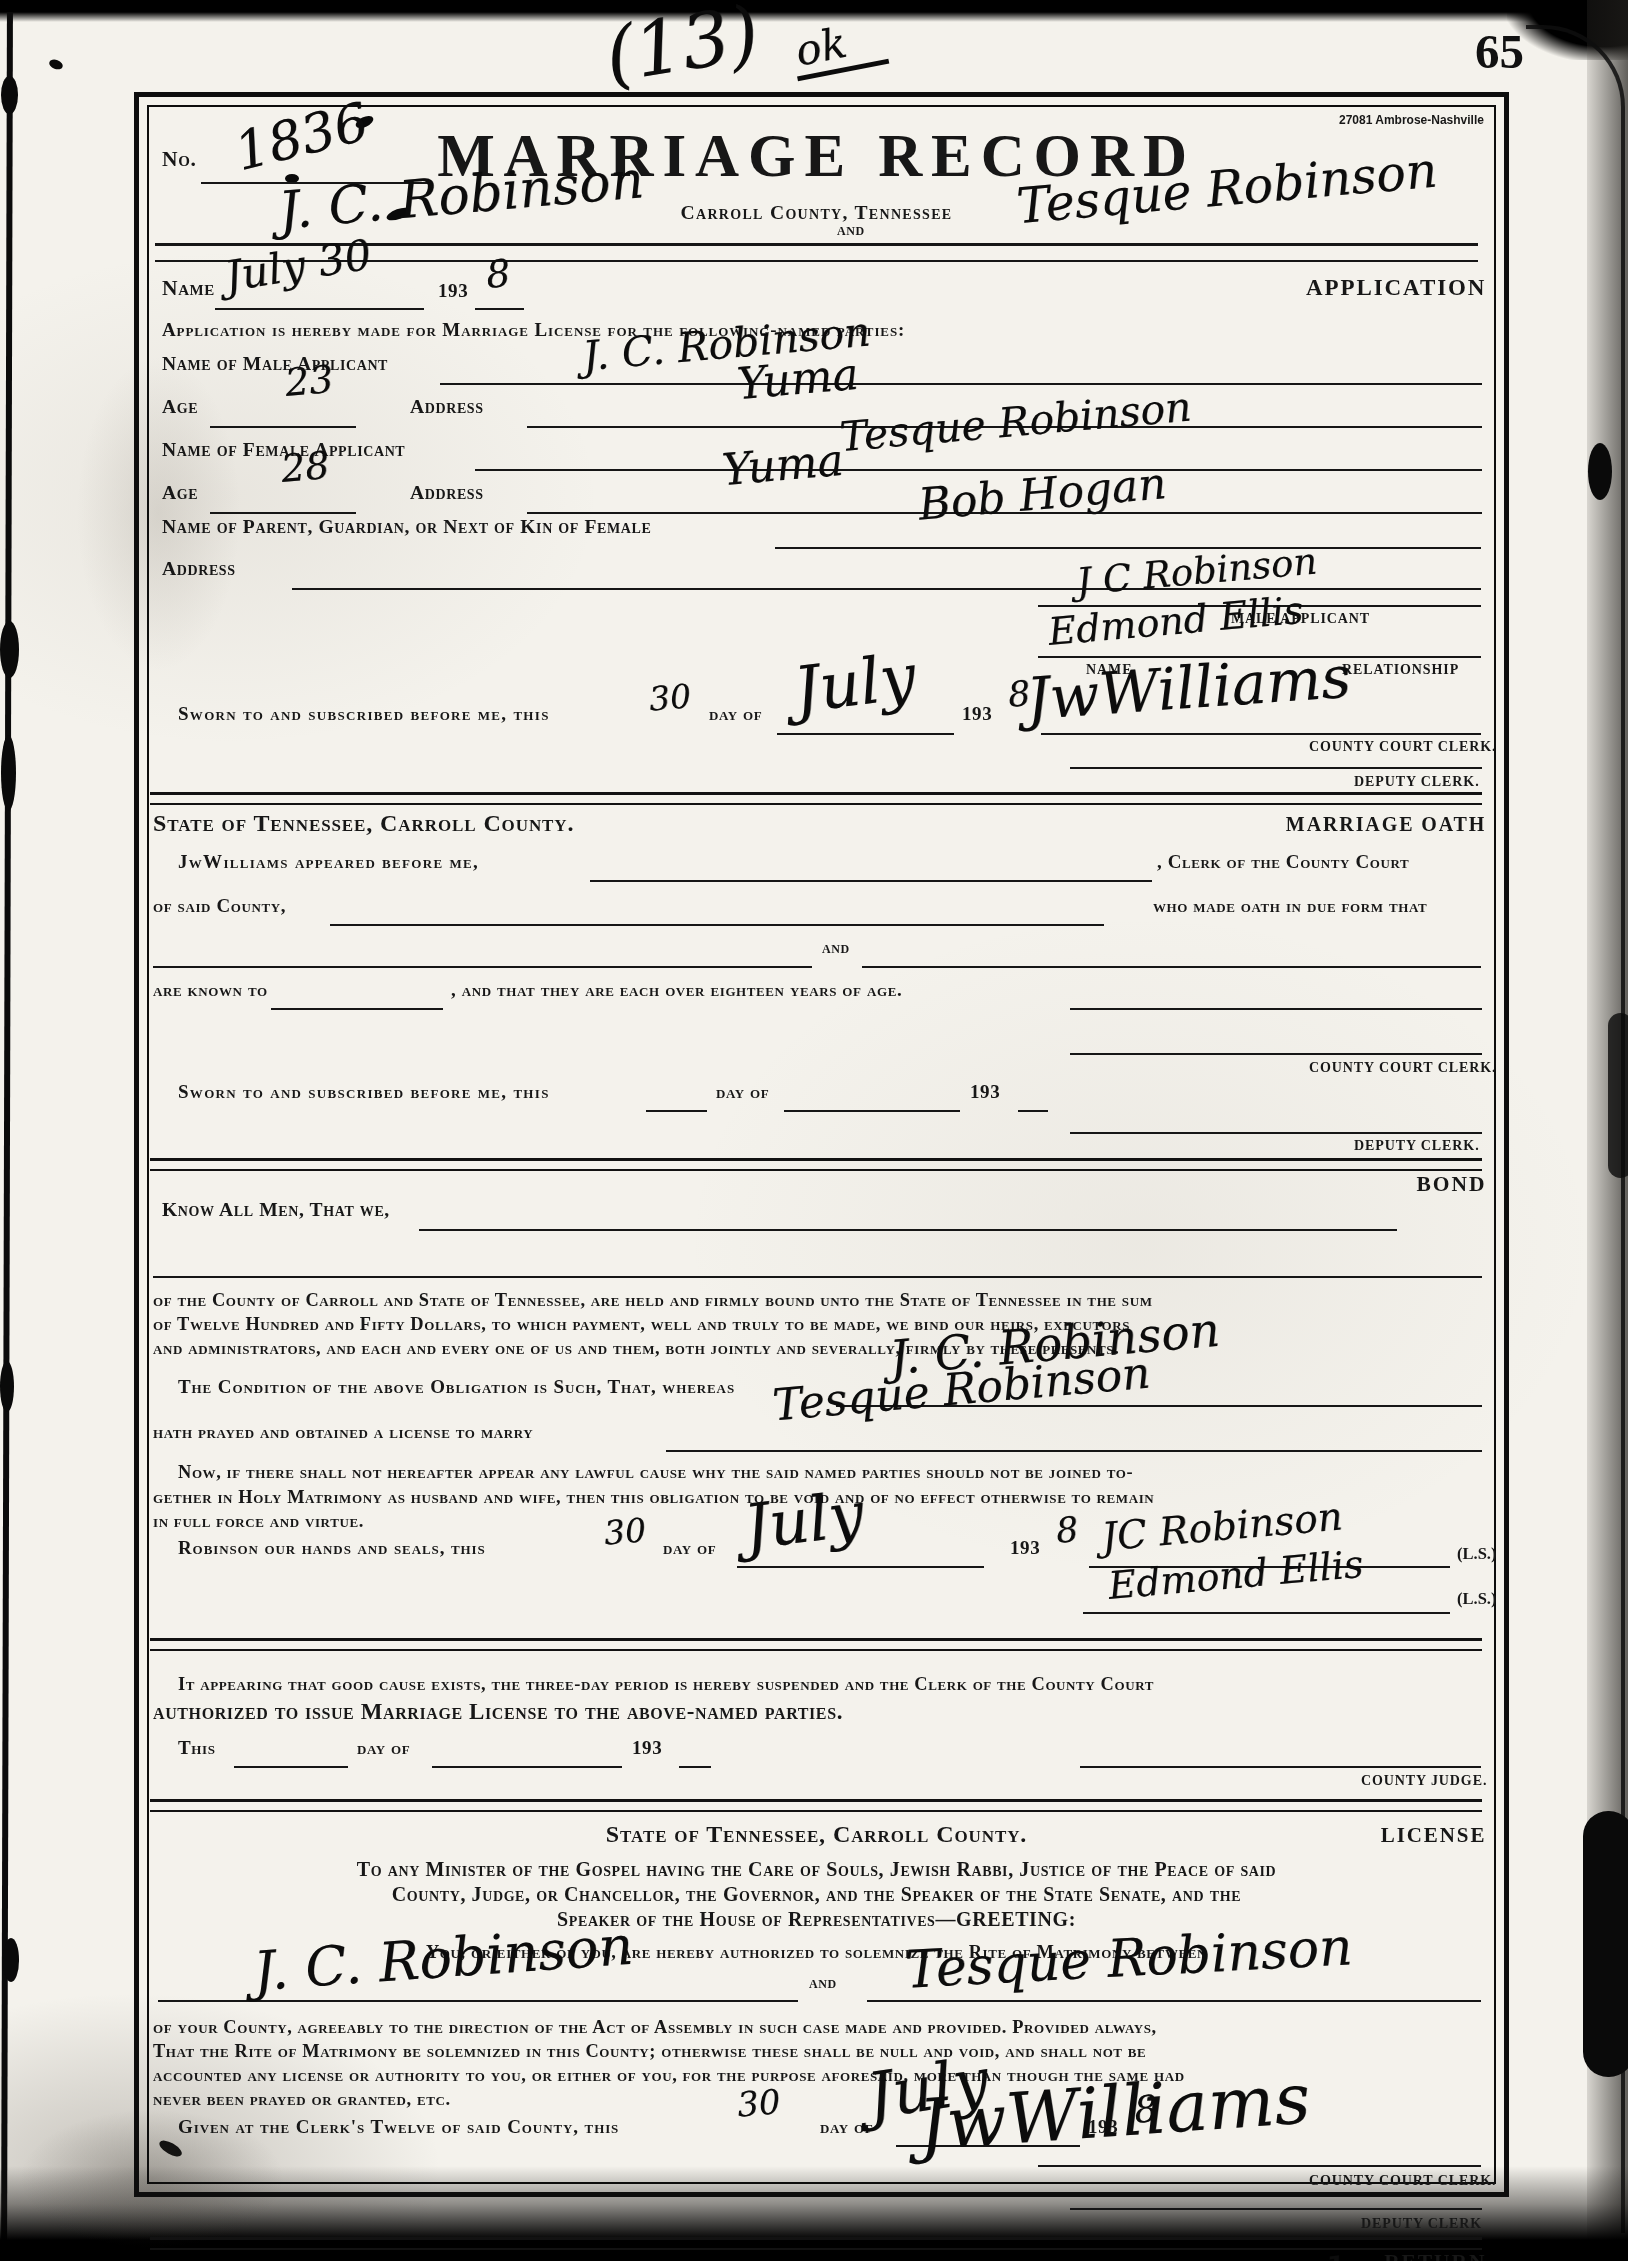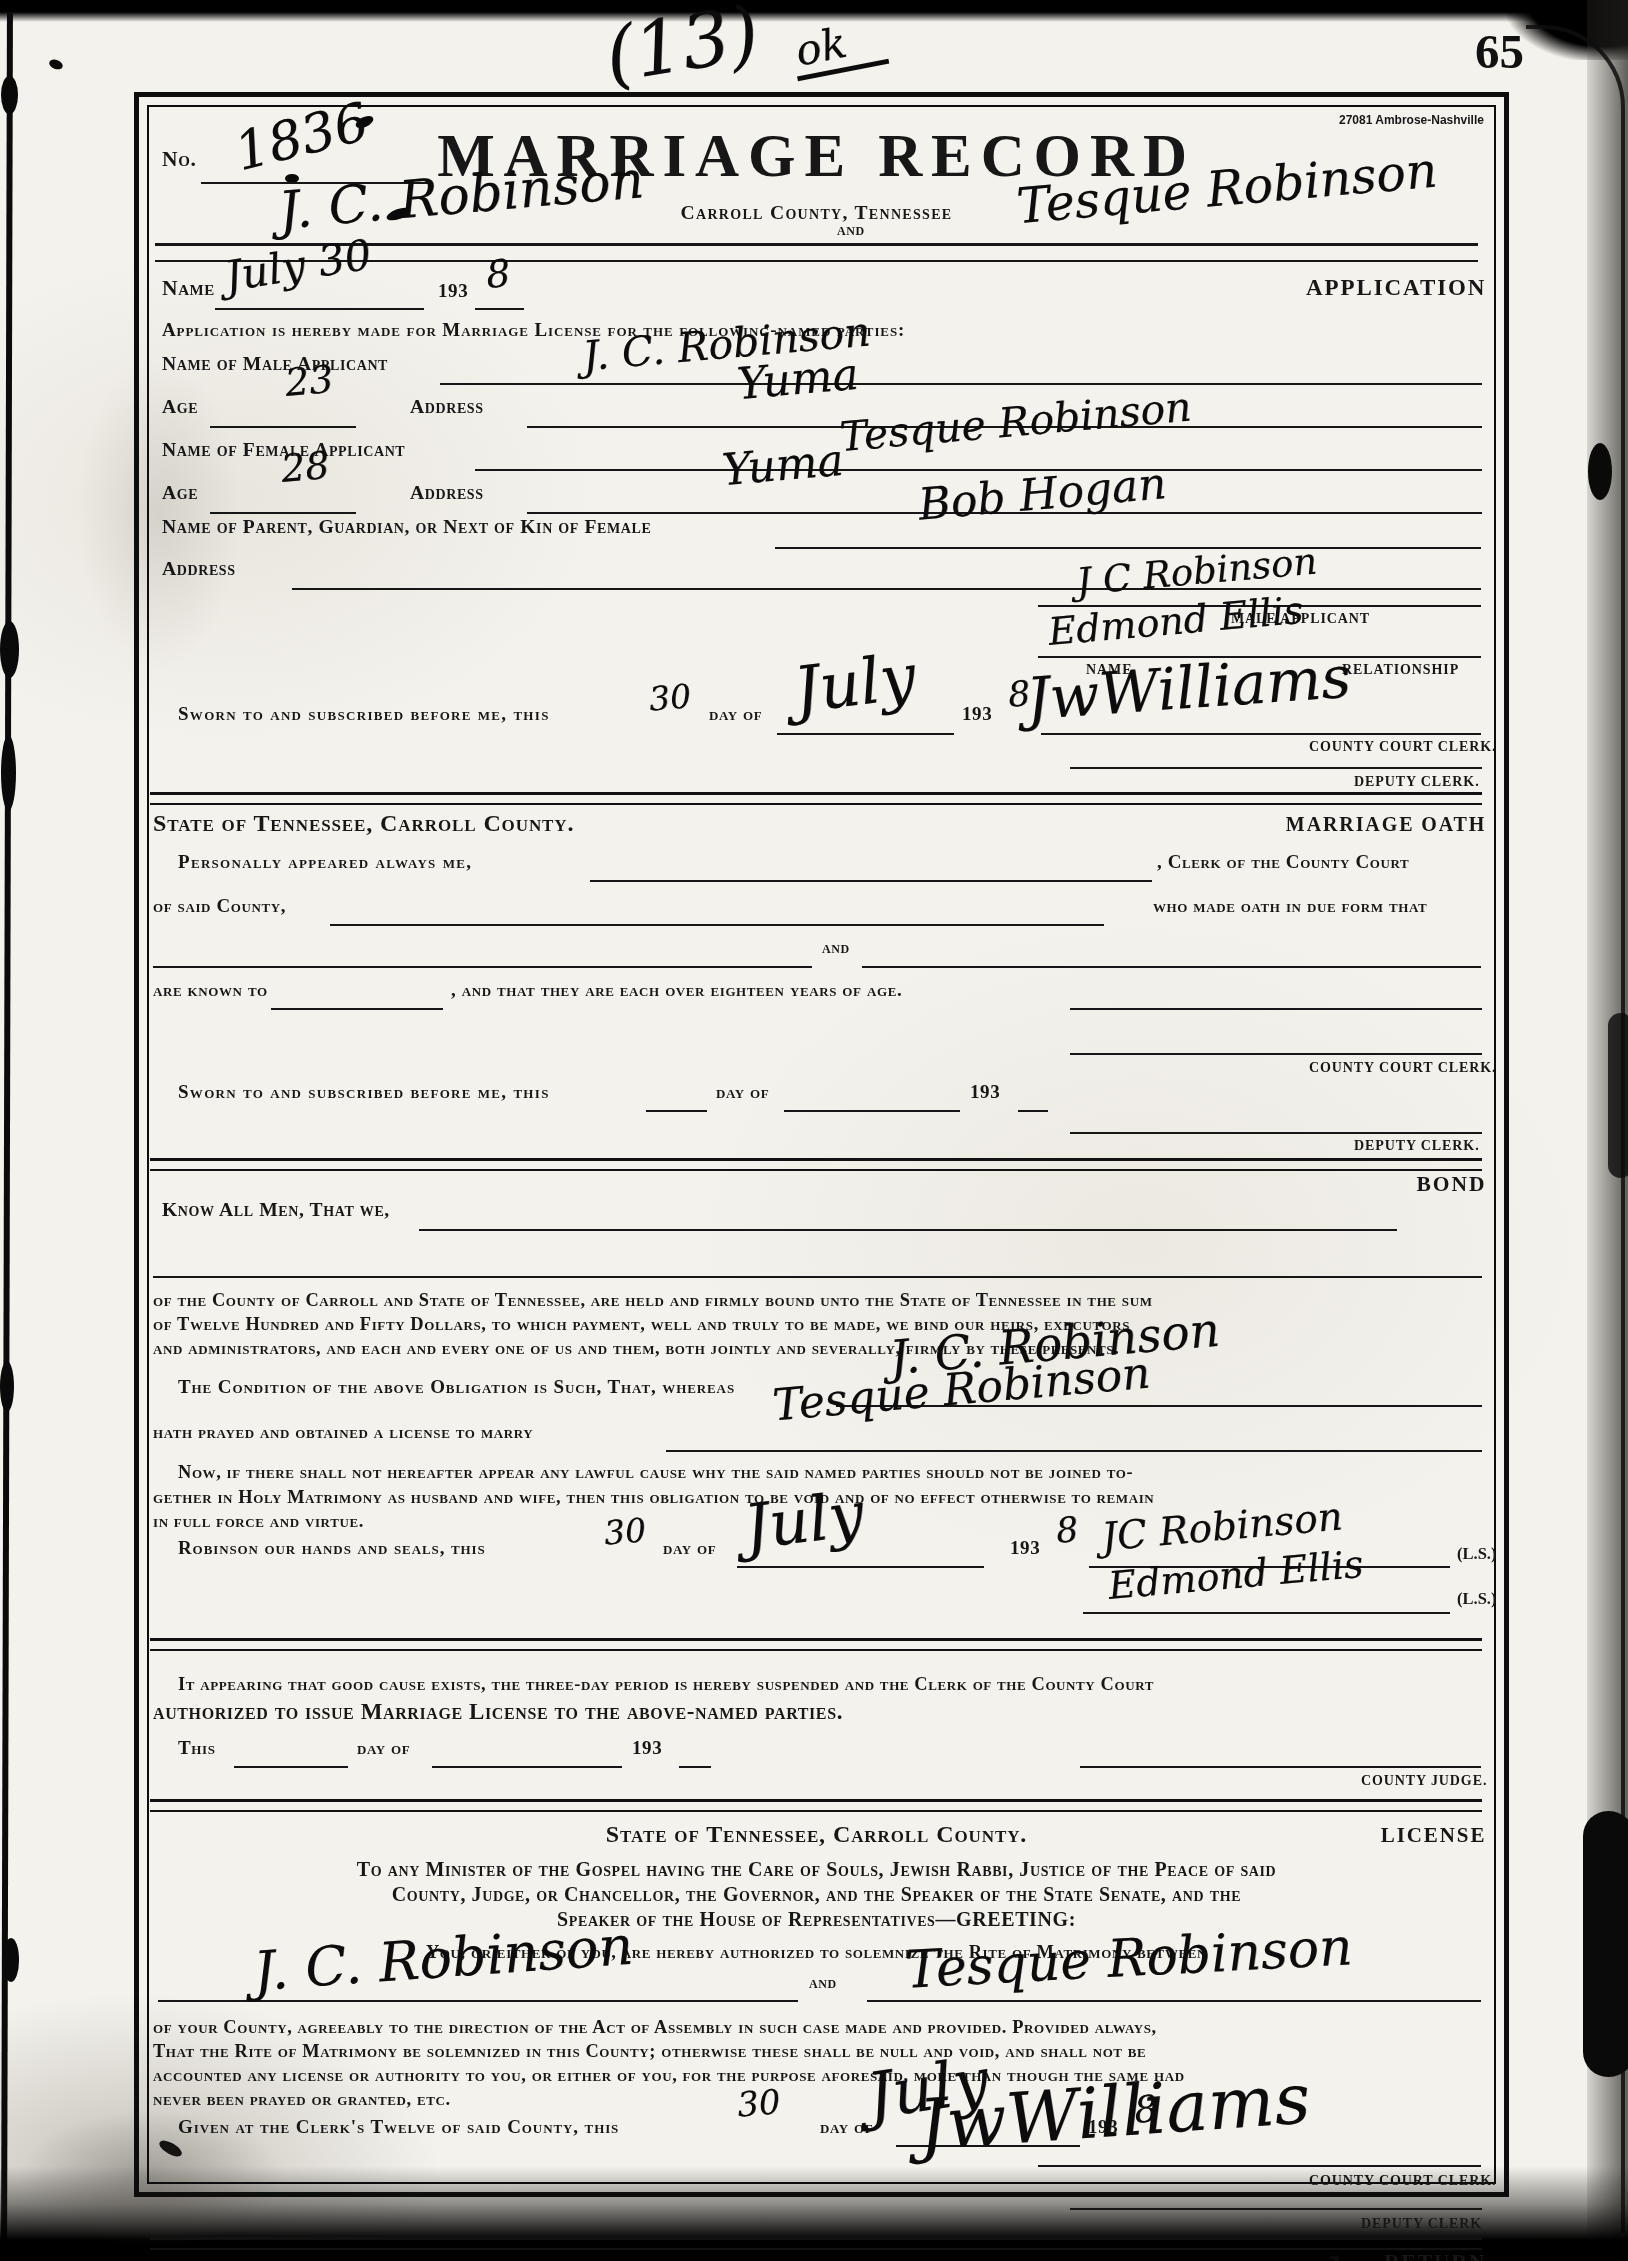--- a/index.html
+++ b/index.html
@@ -146,21 +146,21 @@
     <div class="hw" style="left:887px;top:557px;font-size:58px;transform:rotate(-4deg);">JwWilliams</div>
     <div class="lbl s22" style="left:1170px;top:643px;font-variant:normal;">COUNTY COURT CLERK.</div>
     <div class="r" style="left:931px;top:670px;width:412px;"></div>
     <div class="lbl s22" style="left:1215px;top:678px;font-variant:normal;">DEPUTY CLERK.</div>
 
     <div class="dv" style="top:695px;"></div>
 
     <div class="lbl s38" style="left:14px;top:714px;">State of Tennessee, Carroll County.</div>
     <div class="lbl caps" style="right:17.7px;top:717px;font-size:20px;">MARRIAGE OATH</div>
 
-    <div class="lbl" style="left:39px;top:755px;letter-spacing:1.3px;">Personally appeared always me,</div>
+    <div class="lbl" style="left:39px;top:755px;letter-spacing:1.3px;">JwWilliams appeared before me,</div>
     <div class="r" style="left:451px;top:783px;width:562px;"></div>
     <div class="lbl" style="left:1018px;top:755px;">, Clerk of the County Court</div>
 
     <div class="lbl" style="left:14px;top:799px;">of said County,</div>
     <div class="r" style="left:191px;top:827px;width:774px;"></div>
     <div class="lbl" style="left:974px;top:799px;margin-left:40px;">who made oath in due form that</div>
 
     <div class="r" style="left:14px;top:869px;width:659px;"></div>
     <div class="lbl s26" style="left:683px;top:842px;">and</div>
     <div class="r" style="left:723px;top:869px;width:619px;"></div>

